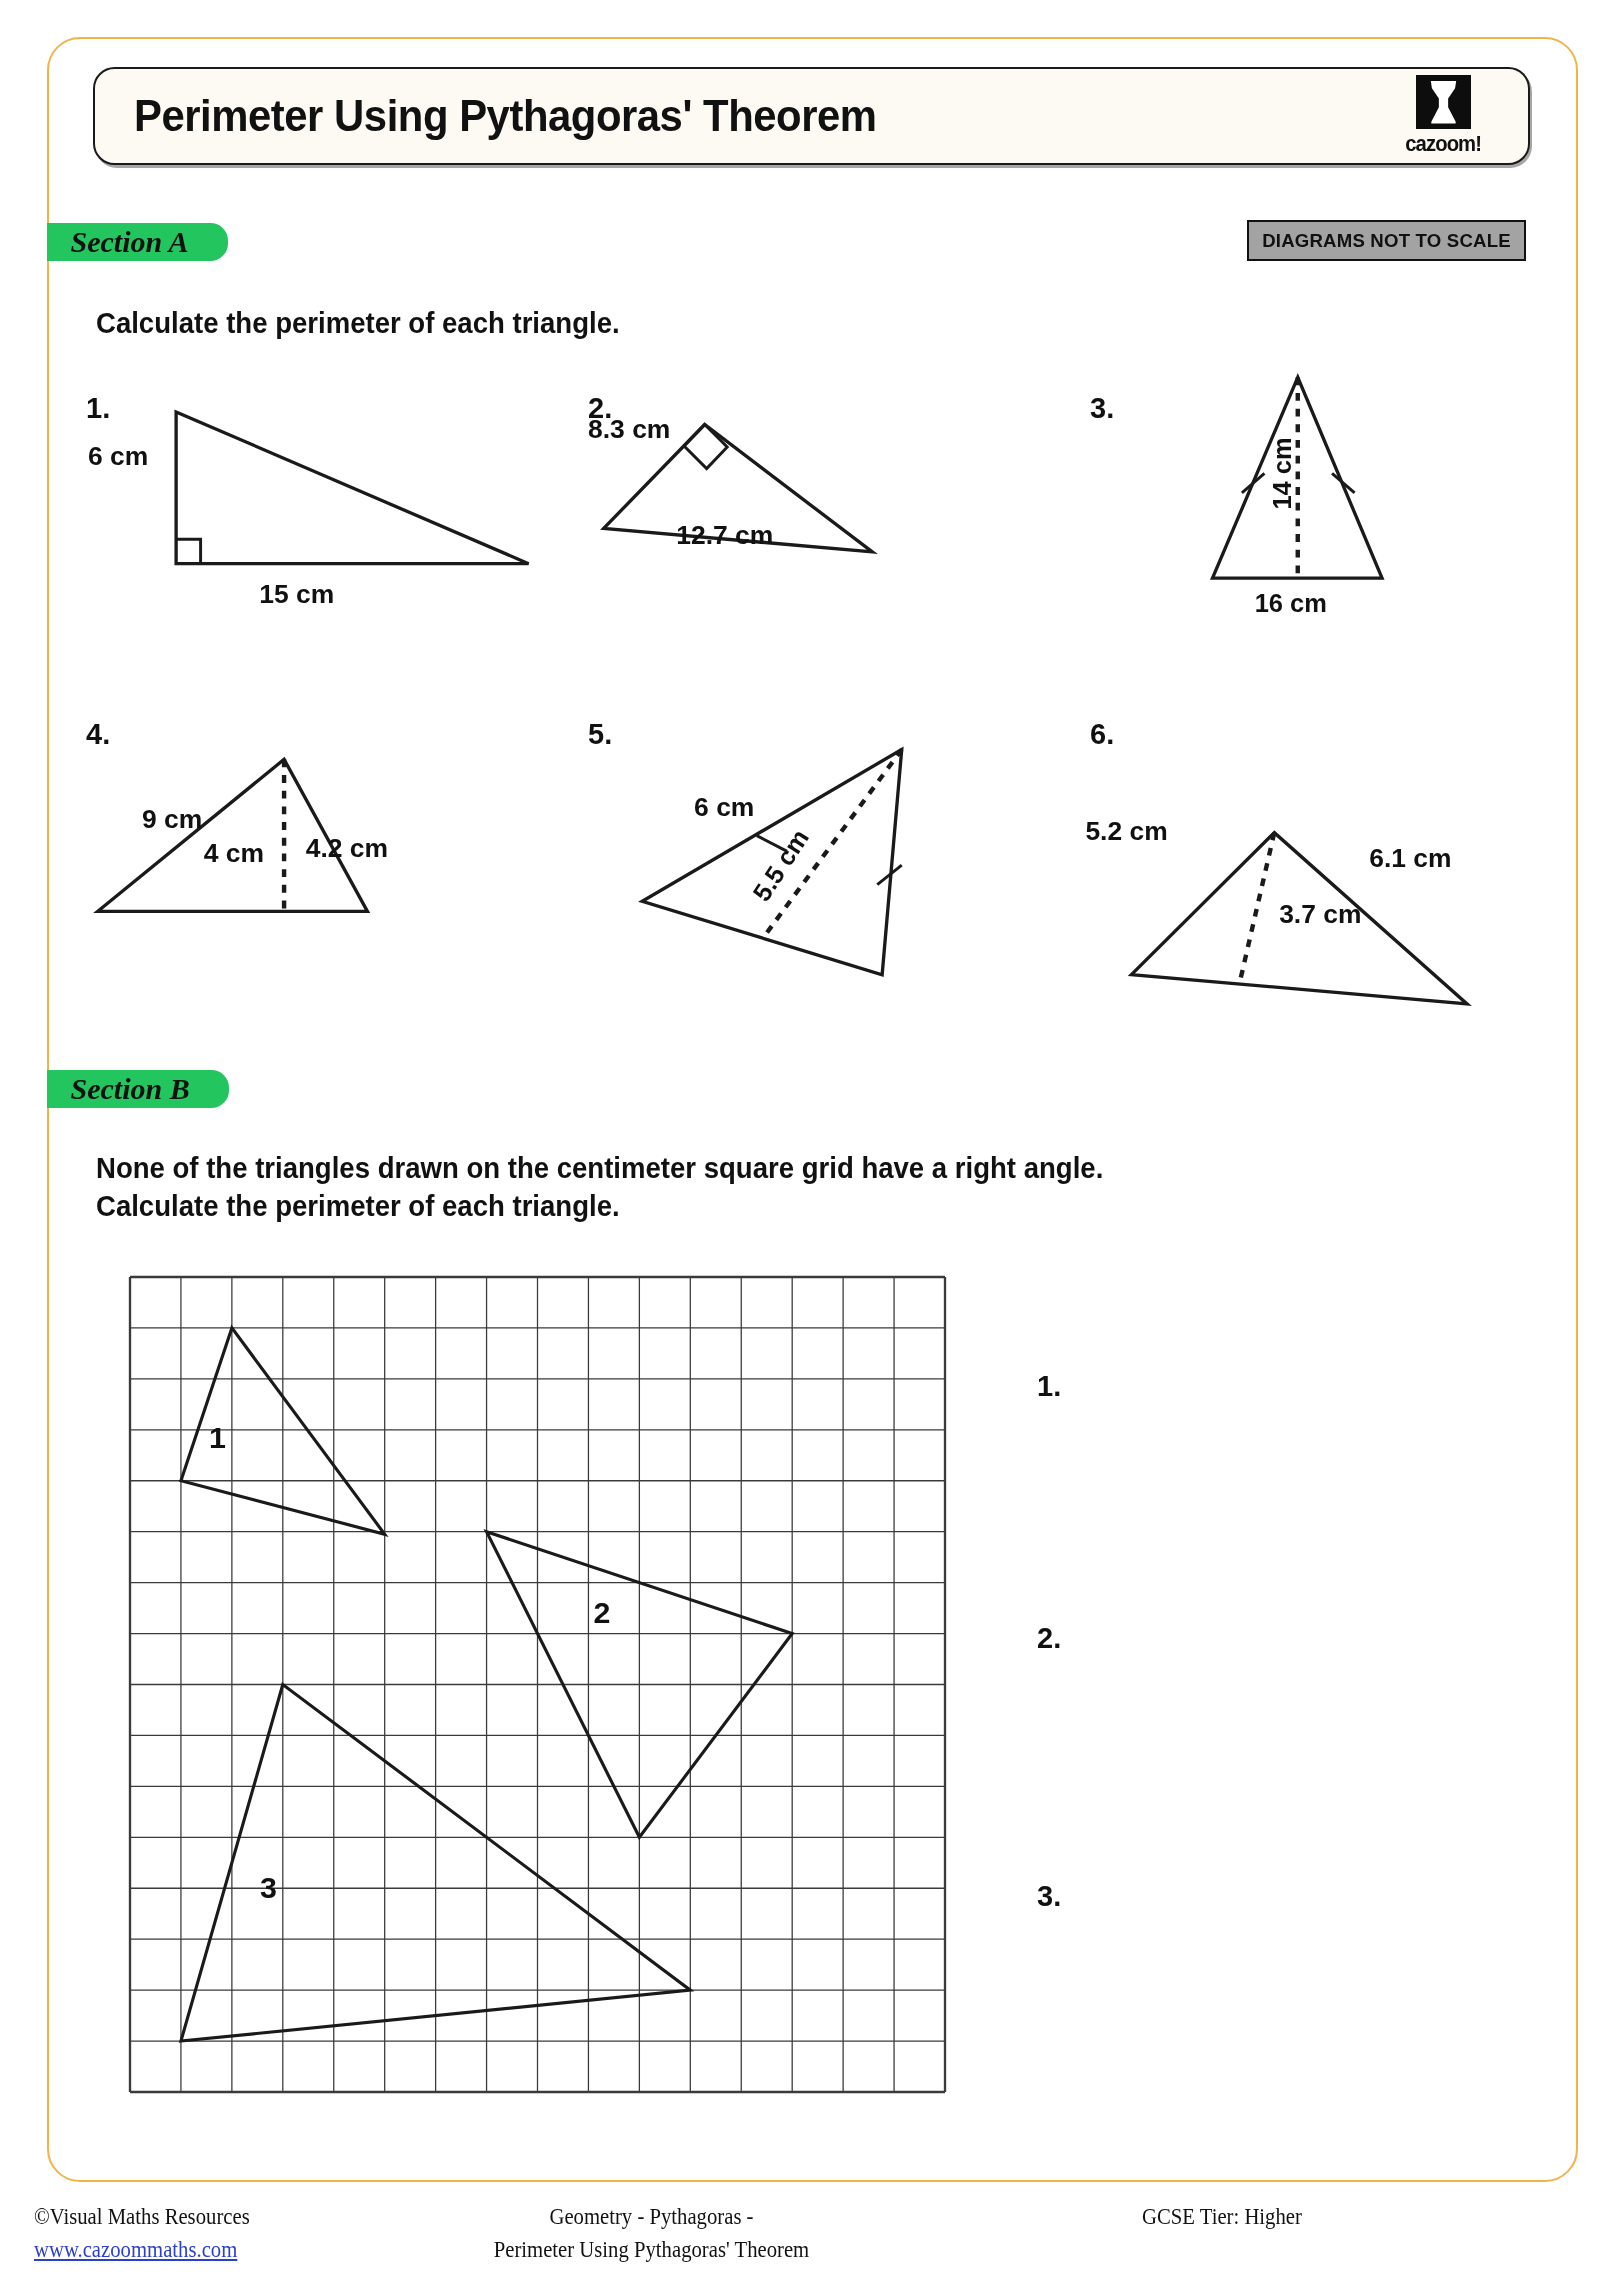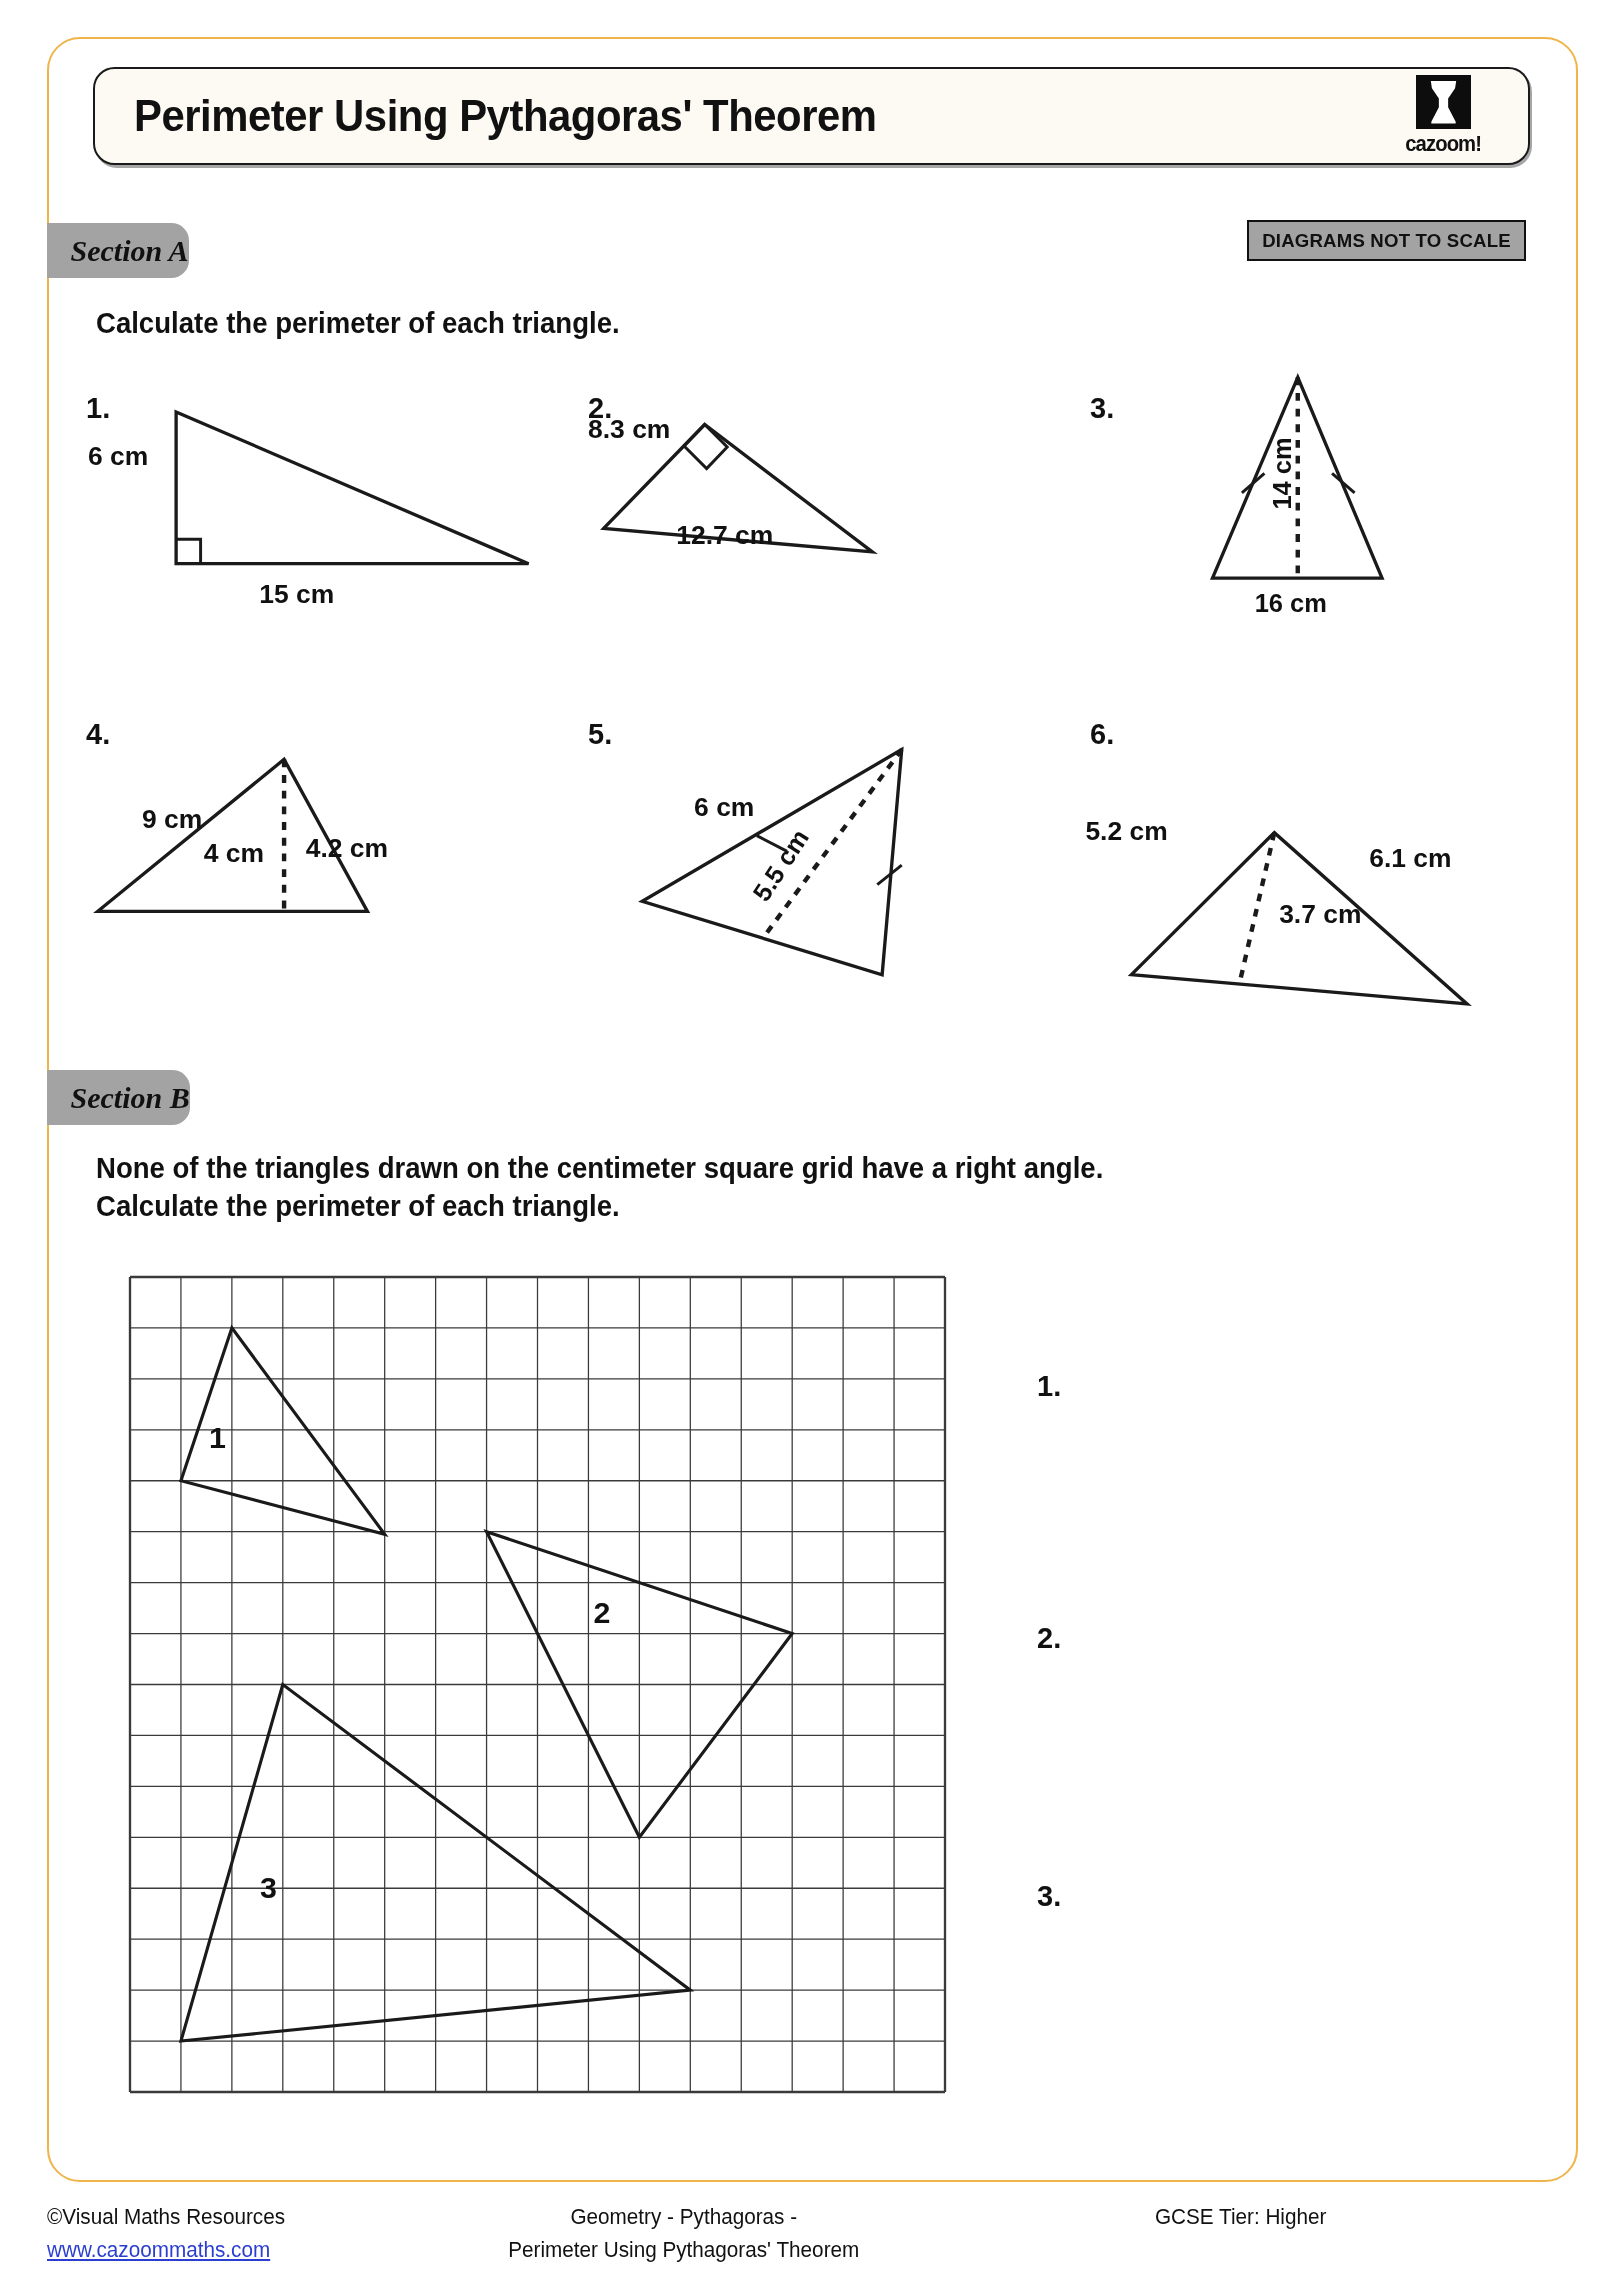--- a/index.html
+++ b/index.html
@@ -70,25 +70,25 @@
     font-size:22.5px;
     font-weight:bold;
     color:#111;
     letter-spacing:-1px;
     transform:scaleX(0.9);
   }
 
   
   .section-tab {
     position:absolute;
-    background:#a3a3a3;
+    background:#22c55e;
     border-radius:0 17.6px 17.6px 0;
-    height:55px;
+    height:38px;
     display:flex; align-items:center;
-    padding-left:23.5px; 
+    padding-left:23.5px; padding-right:39px;
   }
   .section-tab span {
     font-family:"Liberation Serif", serif;
     font-style:italic;
     font-weight:bold;
     font-size:30px;
     color:#111;
   }
   #section-a-tab { left:47px; top:223px; }
   #section-b-tab { left:47px; top:1070px; }
@@ -140,22 +140,22 @@
   .answer-slot {
     position:absolute;
     font-size:29px;
     font-weight:bold;
     color:#111;
   }
 
   
   #footer {
     position:absolute;
-    left:47px; top:2201px;
-    width:1531px; height:84px;
+    left:34px; top:2201px;
+    width:1531px; height:84px;font-family:Liberation Serif, serif;
   }
   .footer-col { position:absolute; top:0; font-size:22.5px; color:#111; line-height:1.45; transform:scaleX(0.92); transform-origin:left top; white-space:nowrap; }
   #footer-left { left:0px; }
   #footer-center { left:446px; text-align:center; transform-origin:center top; }
   #footer-right { left:1108px; }
   #footer-url { color:#2a3fd0; text-decoration:underline; display:inline-block; }
 </style>
 </head>
 <body>
 

